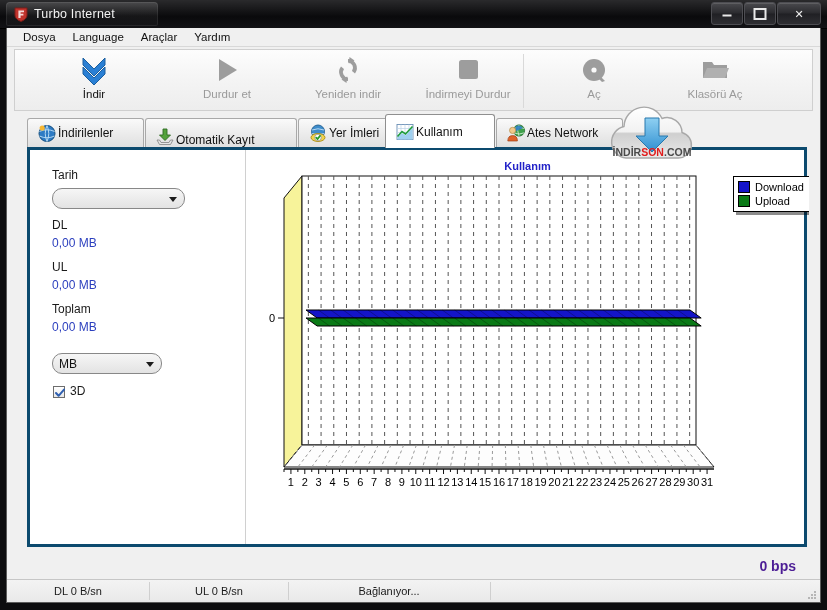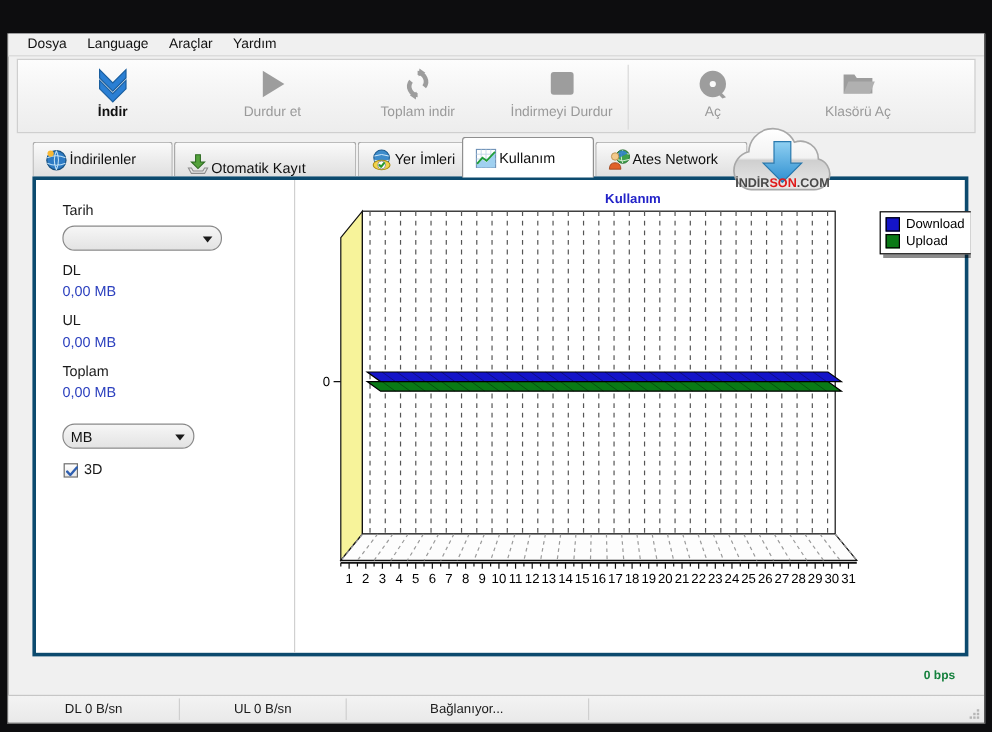--- a/index.html
+++ b/index.html
@@ -61,21 +61,21 @@
     background:linear-gradient(180deg,#fdfdfd 0%,#f4f4f4 50%,#ededed 100%);
     border:1px solid #cfcfcf;box-sizing:border-box;
   }
   .tb-sep{position:absolute;top:4px;width:1px;height:54px;background:#d9d9d9;}
   .tbtn{
     position:absolute;top:3px;height:56px;display:flex;flex-direction:column;
     align-items:center;justify-content:flex-start;cursor:default;
   }
   .tbtn .ic{height:34px;display:flex;align-items:center;justify-content:center;}
   .tbtn .lb{font-size:11.5px;margin-top:1px;white-space:nowrap;}
-  .tbtn.on .lb{color:#111;font-weight:bold;}
+  .tbtn.on .lb{color:#111;}
   .tbtn.off .lb{color:#9a9a9a;}
   .caret{position:absolute;left:141px;top:78px;width:0;height:0;
     border-left:5px solid transparent;border-right:5px solid transparent;border-top:5px solid #1b1b1b;}
 
   
   .tabstrip{position:absolute;left:20px;top:86px;width:780px;height:34px;}
   .tab{
     position:absolute;top:4px;height:29px;box-sizing:border-box;
     background:linear-gradient(180deg,#fafafa 0%,#ebebeb 55%,#e0e0e0 100%);
     border:1px solid #a9a9a9;border-bottom:none;border-radius:3px 3px 0 0;
@@ -115,40 +115,63 @@
     font-size:11px;font-weight:bold;color:#2222c8;}
   .legend{
     position:absolute;left:487px;top:26px;background:#fff;border:1px solid #000;
     box-shadow:3px 3px 0 rgba(0,0,0,.45);padding:3px 5px 3px 4px;
   }
   .legend .row{display:flex;align-items:center;gap:5px;height:14px;}
   .legend .sw{width:10px;height:10px;border:1px solid #000;}
   .legend .lt{font-size:11px;color:#000;white-space:nowrap;}
 
   
-  .bps{position:absolute;right:24px;top:530px;font-size:10px;font-weight:bold;color:#15803d;}
+  .bps{position:absolute;right:24px;top:530px;font-size:14px;font-weight:bold;color:#4c1d95;}
 
   
   .statusbar{
     position:absolute;left:0;bottom:0;width:100%;height:22px;
     background:linear-gradient(180deg,#f3f3f3,#e9e9e9);border-top:1px solid #c6c6c6;
   }
   .scell{position:absolute;top:0;height:22px;display:flex;align-items:center;justify-content:center;
     font-size:11px;color:#1a1a1a;white-space:nowrap;}
   .ssep{position:absolute;top:2px;width:1px;height:18px;background:#cfcfcf;}
   .grip{position:absolute;right:3px;bottom:2px;width:12px;height:12px;opacity:.55;}
 
   
   .watermark{position:absolute;left:598px;top:96px;width:110px;height:72px;z-index:40;pointer-events:none;}
 </style>
 </head>
 <body>
 
 <div class="win">
 
+  <div class="titlebar">
+    <div class="title-glass"></div>
+    <svg class="title-shield" viewBox="0 0 14 15">
+      <path d="M1 1 H13 V8 C13 11.5 9.5 13.6 7 14.4 C4.5 13.6 1 11.5 1 8 Z" fill="#c0332c" stroke="#7d1d18" stroke-width="1"></path>
+      <path d="M4.4 3.6 H10 V5.3 H6.6 V6.8 H9.4 V8.5 H6.6 V11 H4.4 Z" fill="#f4d9d7"></path>
+    </svg>
+    <div class="title-text">Turbo Internet</div>
+    <div class="wbtns">
+      <div class="wbtn">
+          <i>
+            <span class="min-g"></span>
+          </i>
+        </div>
+      <div class="wbtn">
+          <i>
+            <span class="max-g"></span>
+          </i>
+        </div>
+      <div class="wbtn close">
+          <i>✕</i>
+        </div>
+    </div>
+  </div>
 
   <div class="client">
 
     <div class="menubar">
       <div class="menuitem">Dosya</div>
       <div class="menuitem">Language</div>
       <div class="menuitem">Araçlar</div>
       <div class="menuitem">Yardım</div>
     </div>
 
@@ -176,21 +199,21 @@
 
       <div class="tbtn off" style="left:281px;width:104px;">
         <span class="ic">
           <svg width="30" height="30" viewBox="0 0 30 30">
             <path d="M15 4 a9 9 0 0 1 7 14.5 l-3 -2.4 a5.4 5.4 0 0 0 -4 -8.6 z" fill="#9d9d9d"></path>
             <path d="M16.5 2 L21.5 5.6 L15.8 8.6 Z" fill="#9d9d9d"></path>
             <path d="M15 26 a9 9 0 0 1 -7 -14.5 l3 2.4 a5.4 5.4 0 0 0 4 8.6 z" fill="#9d9d9d"></path>
             <path d="M13.5 28 L8.5 24.4 L14.2 21.4 Z" fill="#9d9d9d"></path>
           </svg>
         </span>
-        <span class="lb">Toplam indir</span>
+        <span class="lb">Yeniden indir</span>
       </div>
 
       <div class="tbtn off" style="left:390px;width:126px;">
         <span class="ic">
           <svg width="30" height="30" viewBox="0 0 30 30">
               <rect x="6" y="5" width="19" height="19" rx="2.5" fill="#9d9d9d"></rect>
             </svg>
         </span>
         <span class="lb">İndirmeyi Durdur</span>
       </div>

